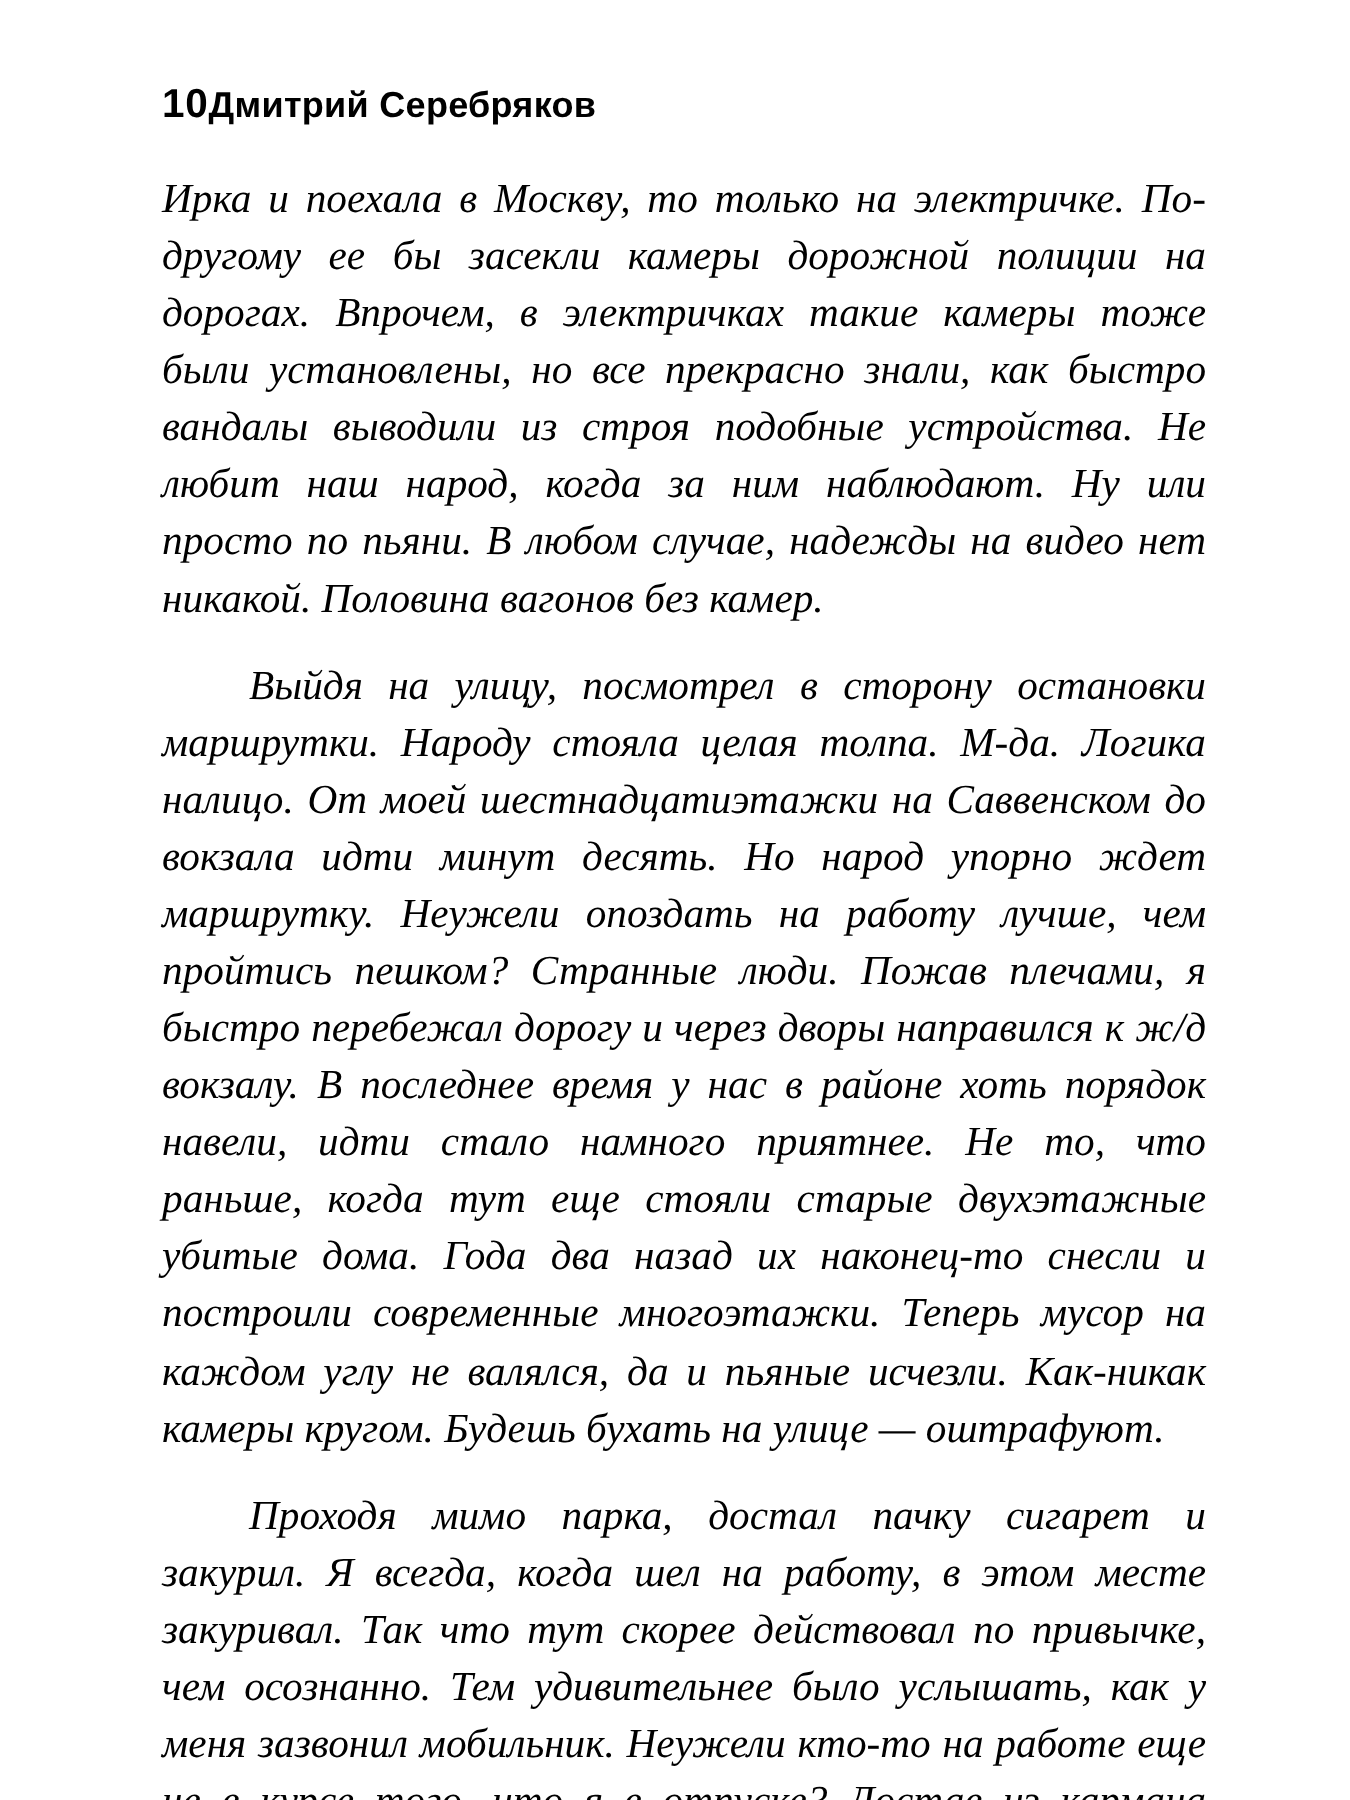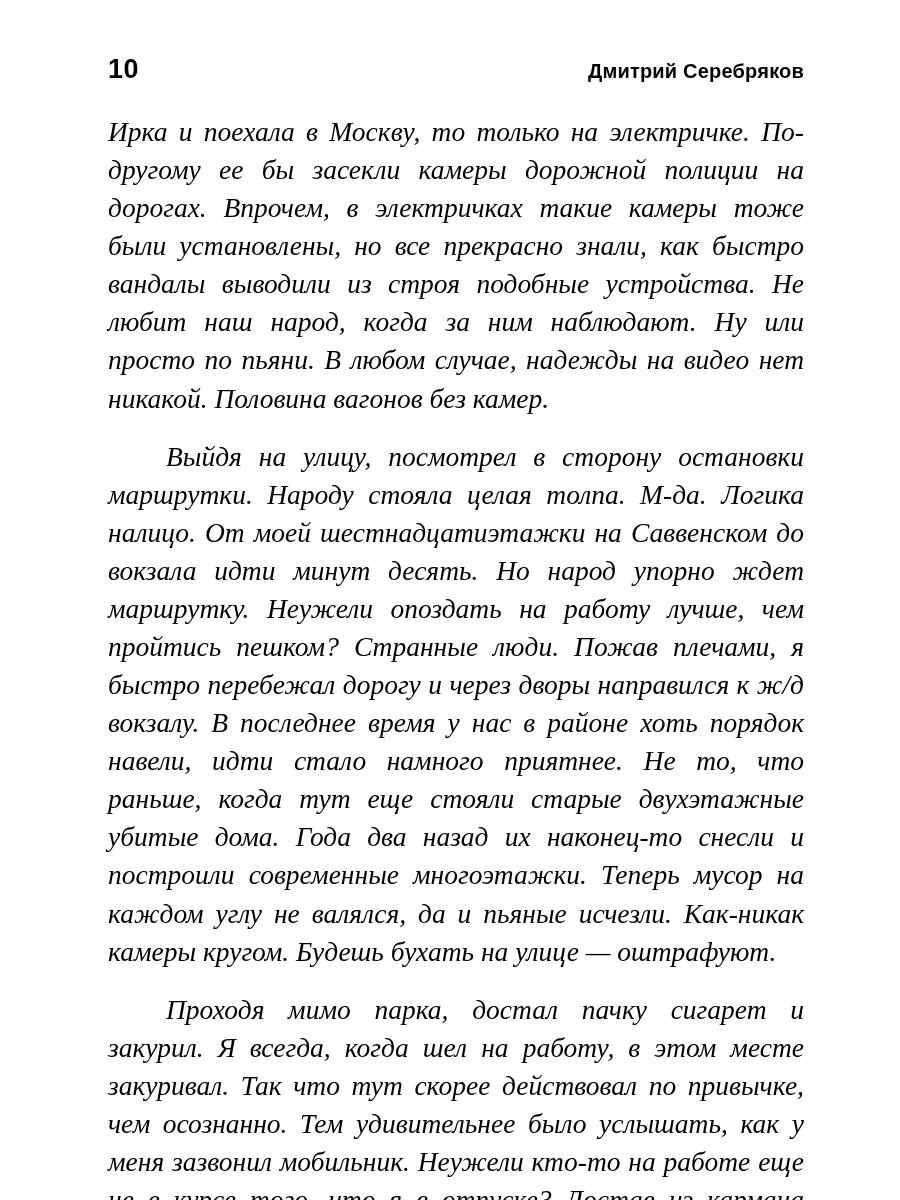--- a/index.html
+++ b/index.html
@@ -17,34 +17,33 @@
   .page {
     position: relative;
     width: 900px;
     height: 1200px;
     box-sizing: border-box;
     padding: 48px 96px 40px 108px;
   }
   .running-head {
     display: flex;
     align-items: baseline;
-    justify-content: space-between;
     margin-bottom: 28px;
     padding-top: 6px;
   }
   .folio {
     font-family: "Liberation Sans", sans-serif;
     font-weight: bold;
     font-size: 27px;
     letter-spacing: 0.5px;
   }
   .author-head {
     font-family: "Liberation Sans", sans-serif;
     font-weight: bold;
-    font-size: 20px;
+    font-size: 24px;
     letter-spacing: 0.2px;
   }
   .body-text {
     font-family: "Liberation Serif", serif;
     font-size: 27.5px;
     line-height: 1.385;
     text-align: justify;
     text-justify: inter-word;
     hyphens: none;
   }

